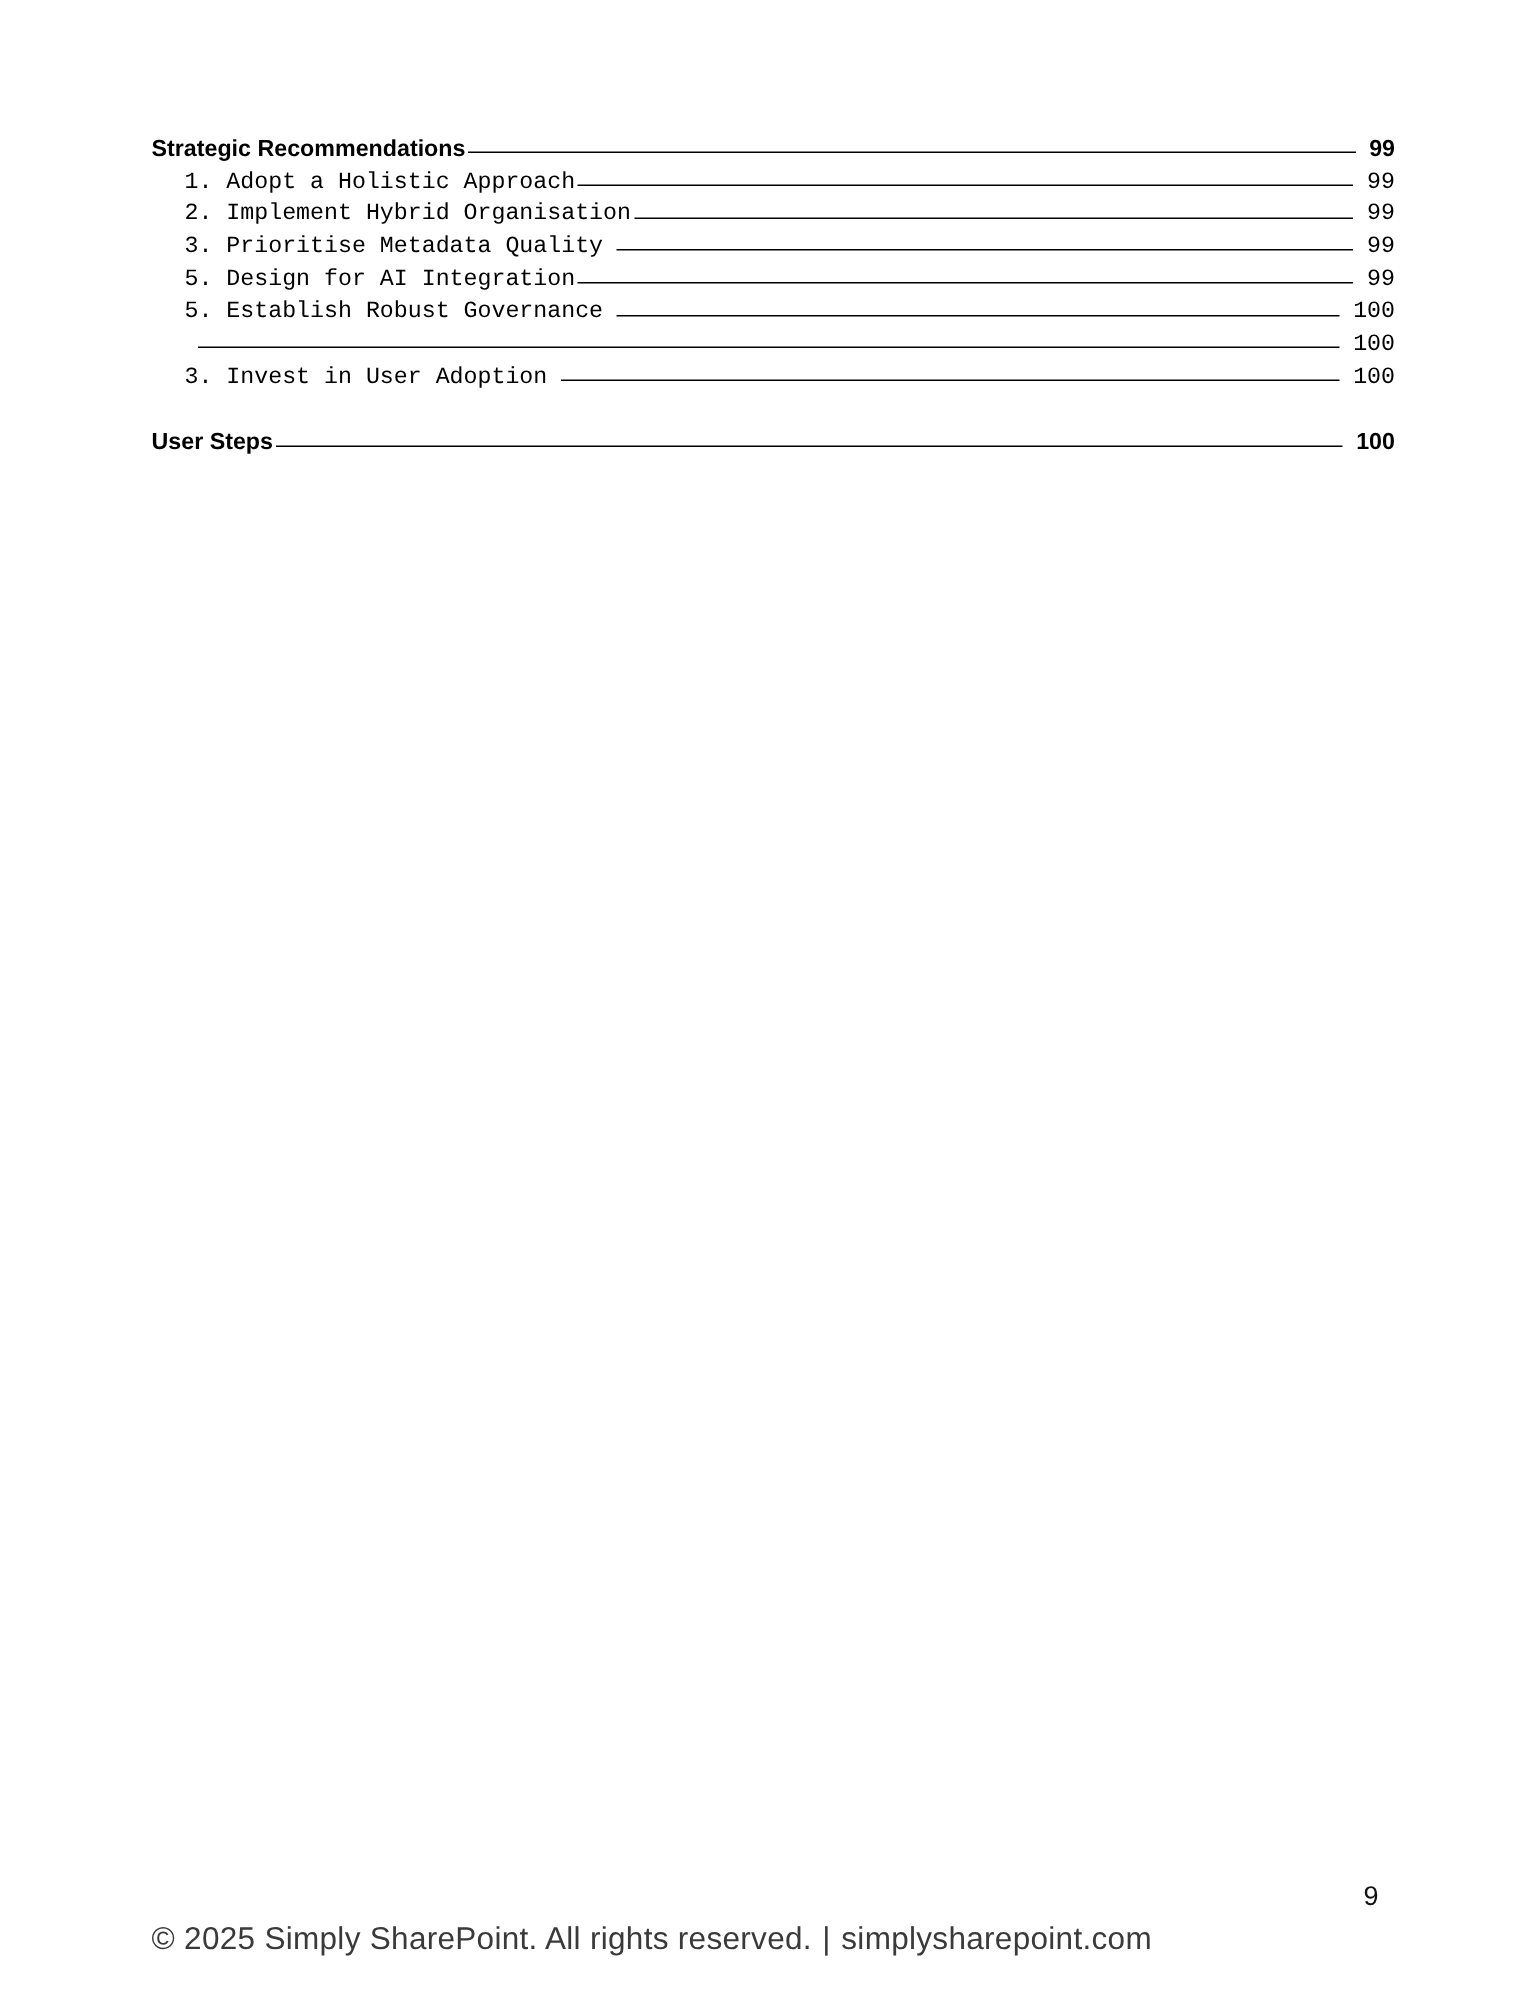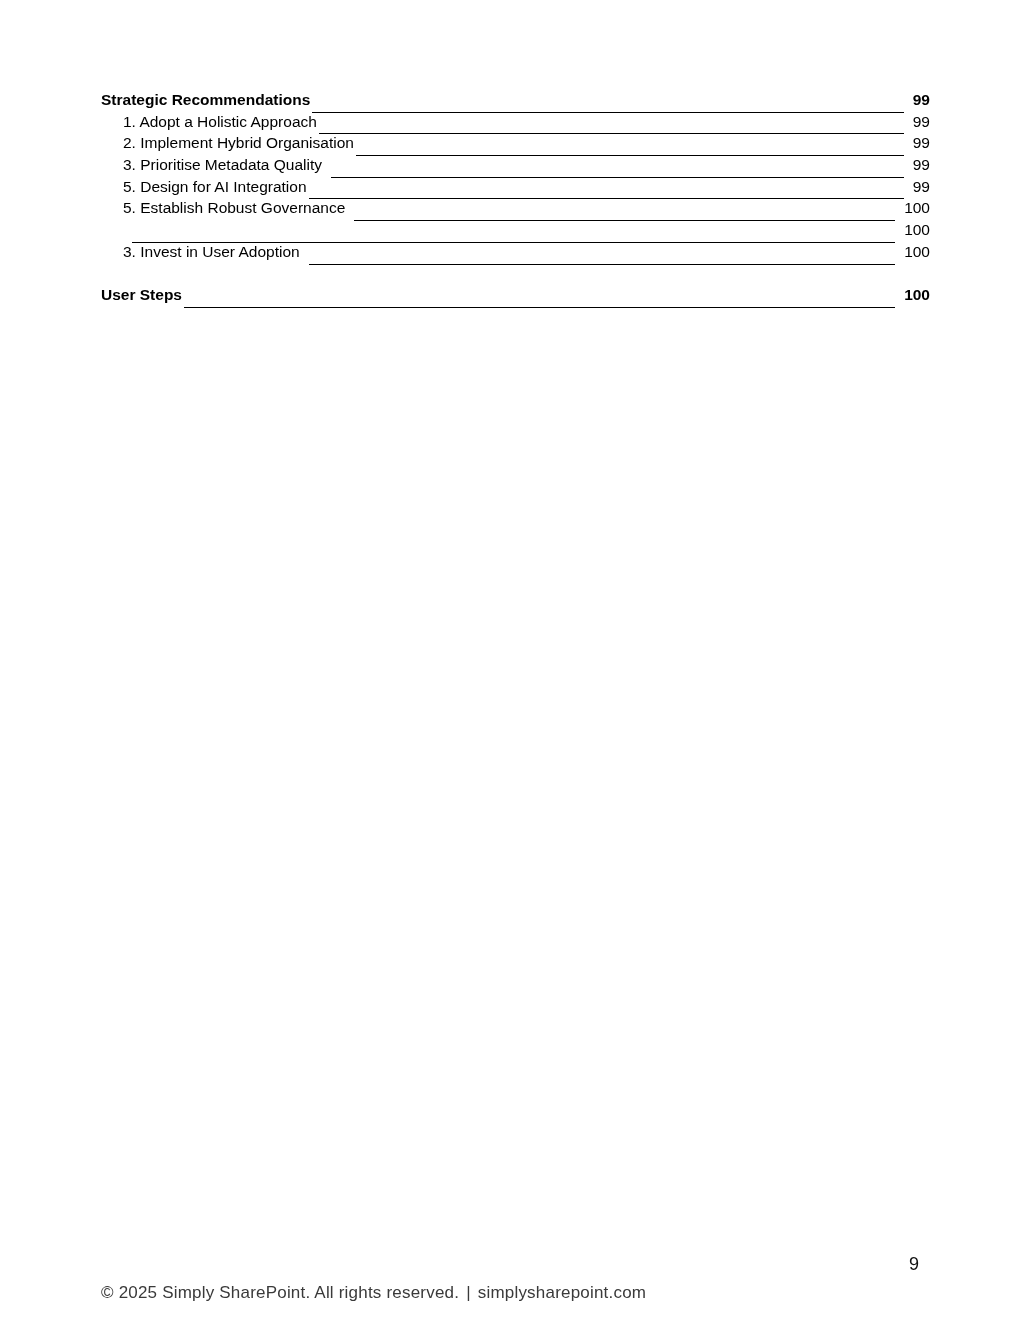--- a/index.html
+++ b/index.html
@@ -21,31 +21,32 @@
     background: #ffffff;
   }
   .toc {
     position: absolute;
     left: 101px;
     top: 89px;
     width: 829px;
   }
   .toc-row {
     display: flex;
-    align-items: flex-end;
+    align-items: center;
     height: 21.7px;
     line-height: 21.7px;
     font-size: 15.5px;
     white-space: nowrap;
   }
   .toc-row.bold {
     font-weight: 700;
   }
   .toc-row.indent {
     padding-left: 22px;
+    font-family: Liberation Mono, monospace;
   }
   .toc-title {
     flex: 0 0 auto;
   }
   .leader {
     flex: 1 1 auto;
     height: 0;
     border-bottom: 1.3px solid #000000;
     transform: translateY(2px);
     margin-left: 2px;
@@ -70,21 +71,21 @@
     top: 1251px;
     right: 91px;
     font-size: 18px;
     line-height: 26px;
     color: #111111;
   }
   .footer {
     position: absolute;
     left: 101px;
     top: 1283px;
-    font-size: 17px;
+    font-size: 21px;
     line-height: 20px;
     color: #3a3a3a;
     letter-spacing: 0.2px;
     white-space: nowrap;
   }
   .footer .sep {
     margin: 0 7px;
   }
 </style>
 </head>

